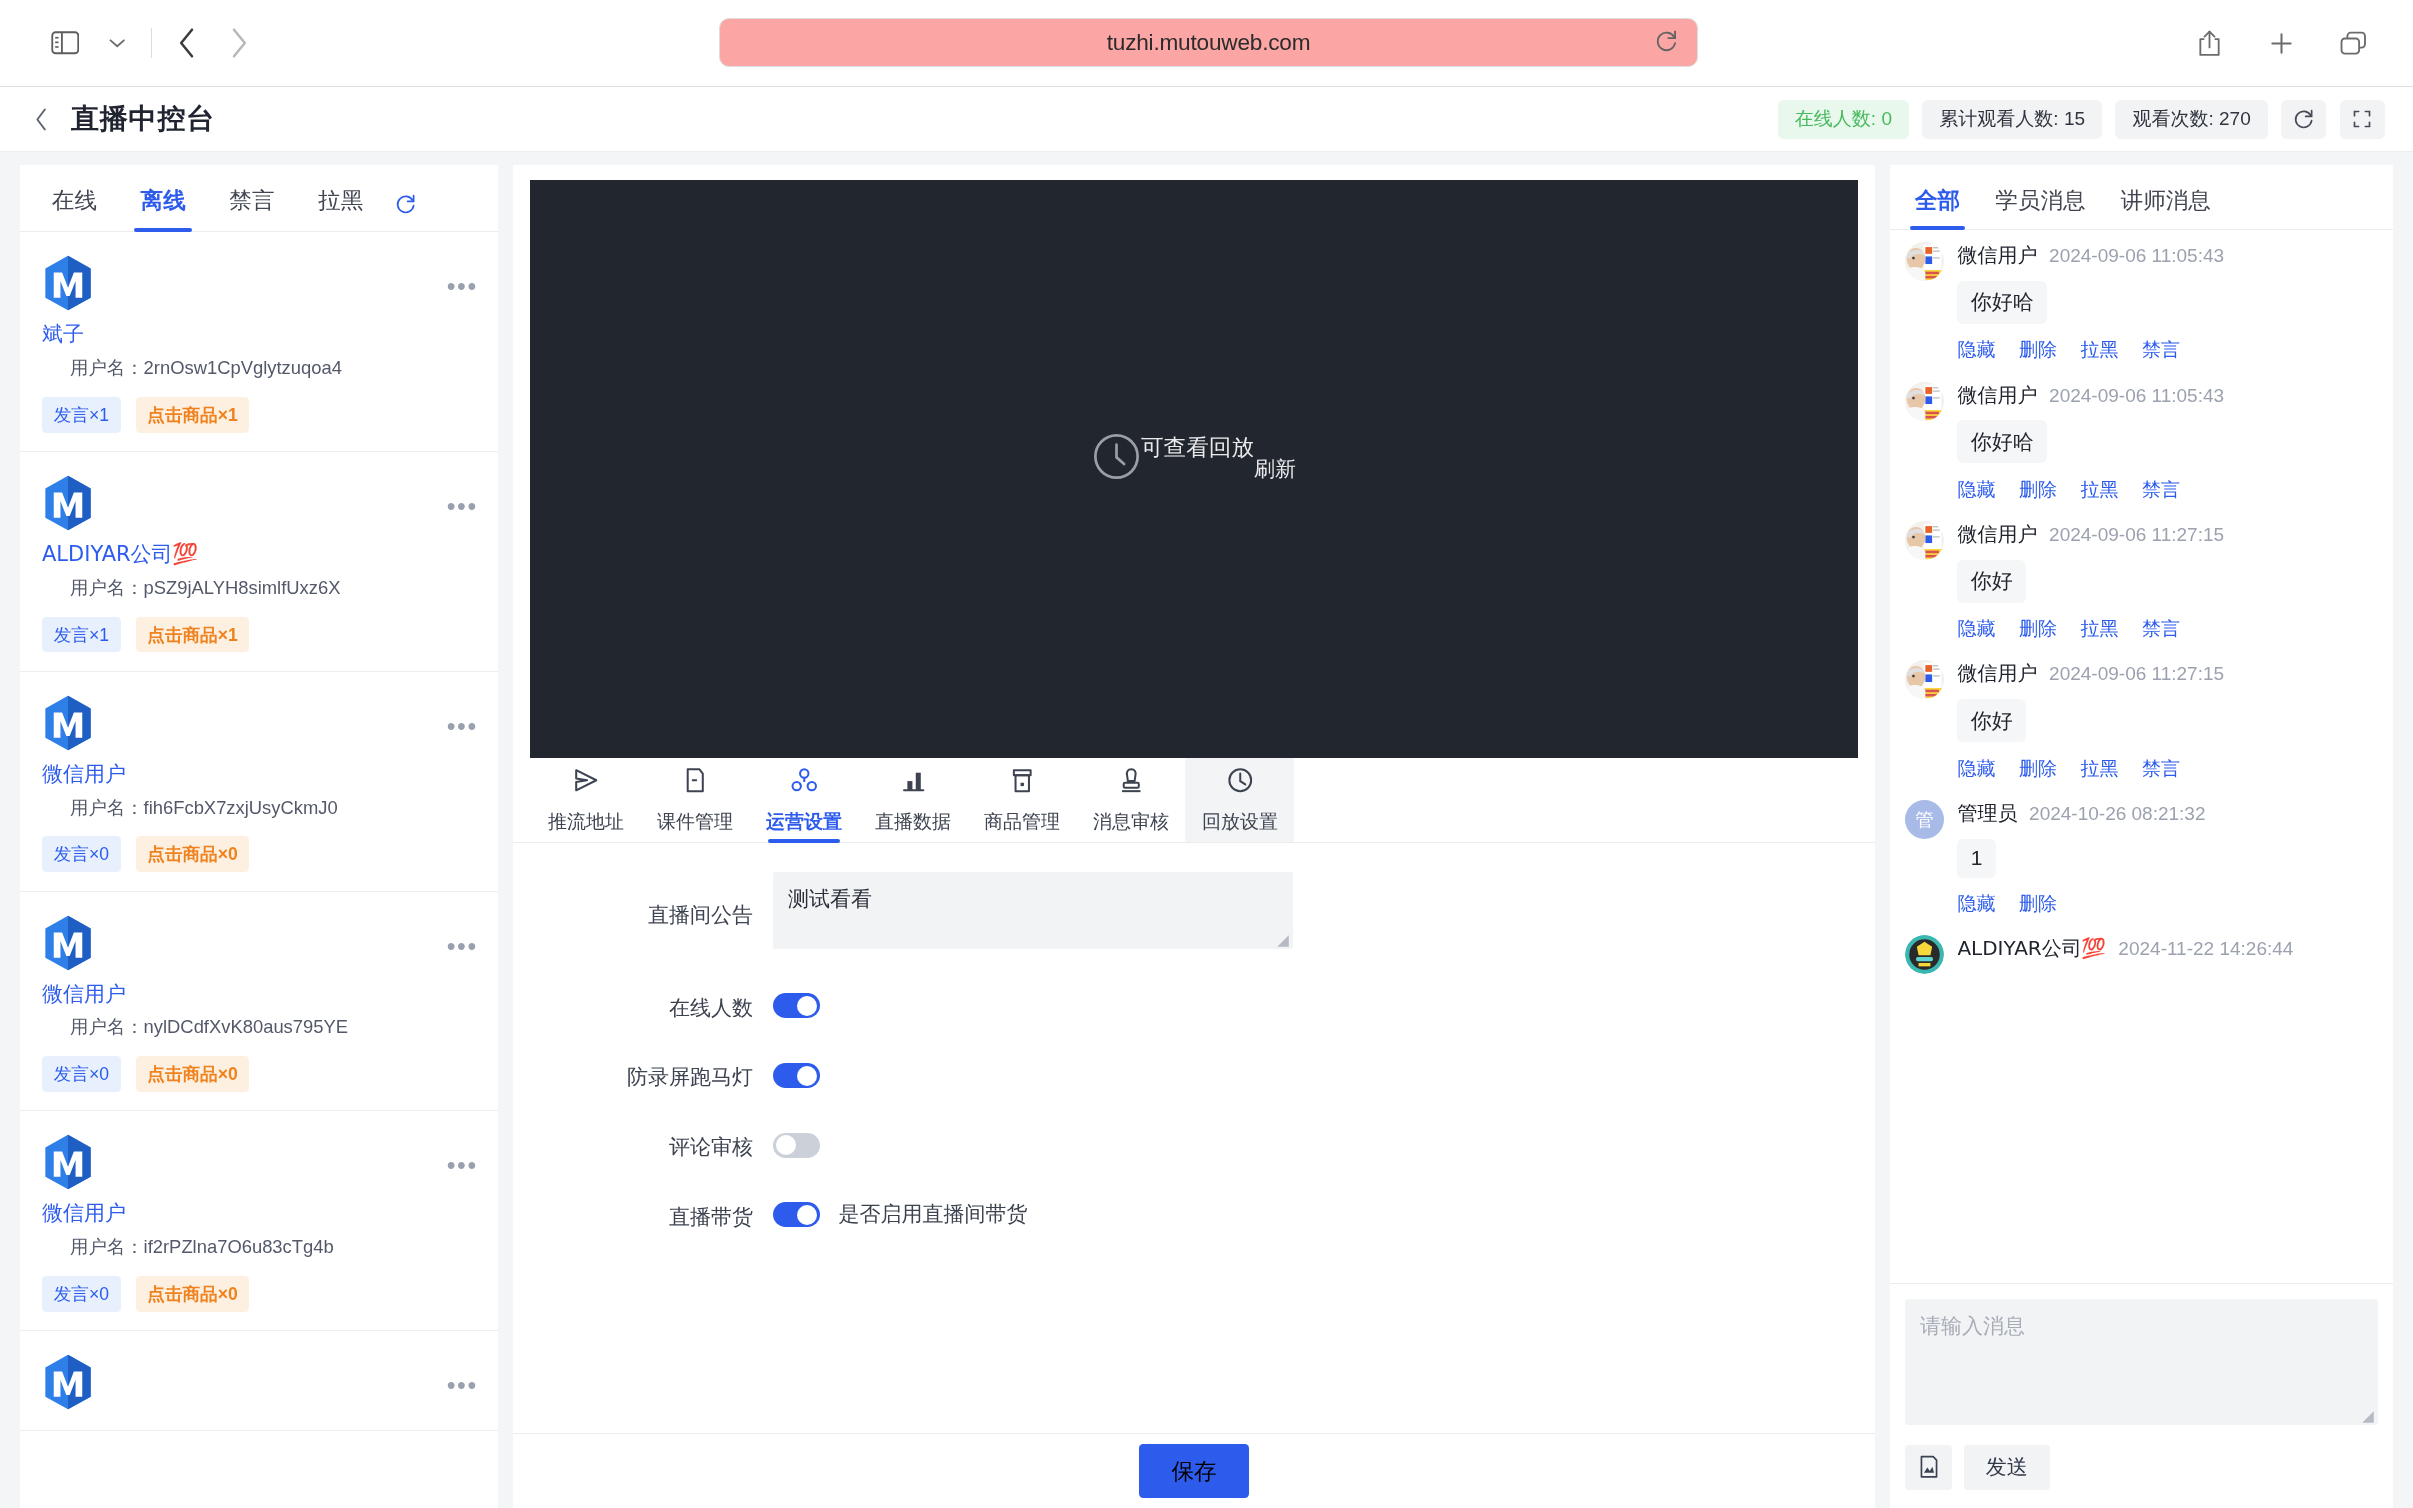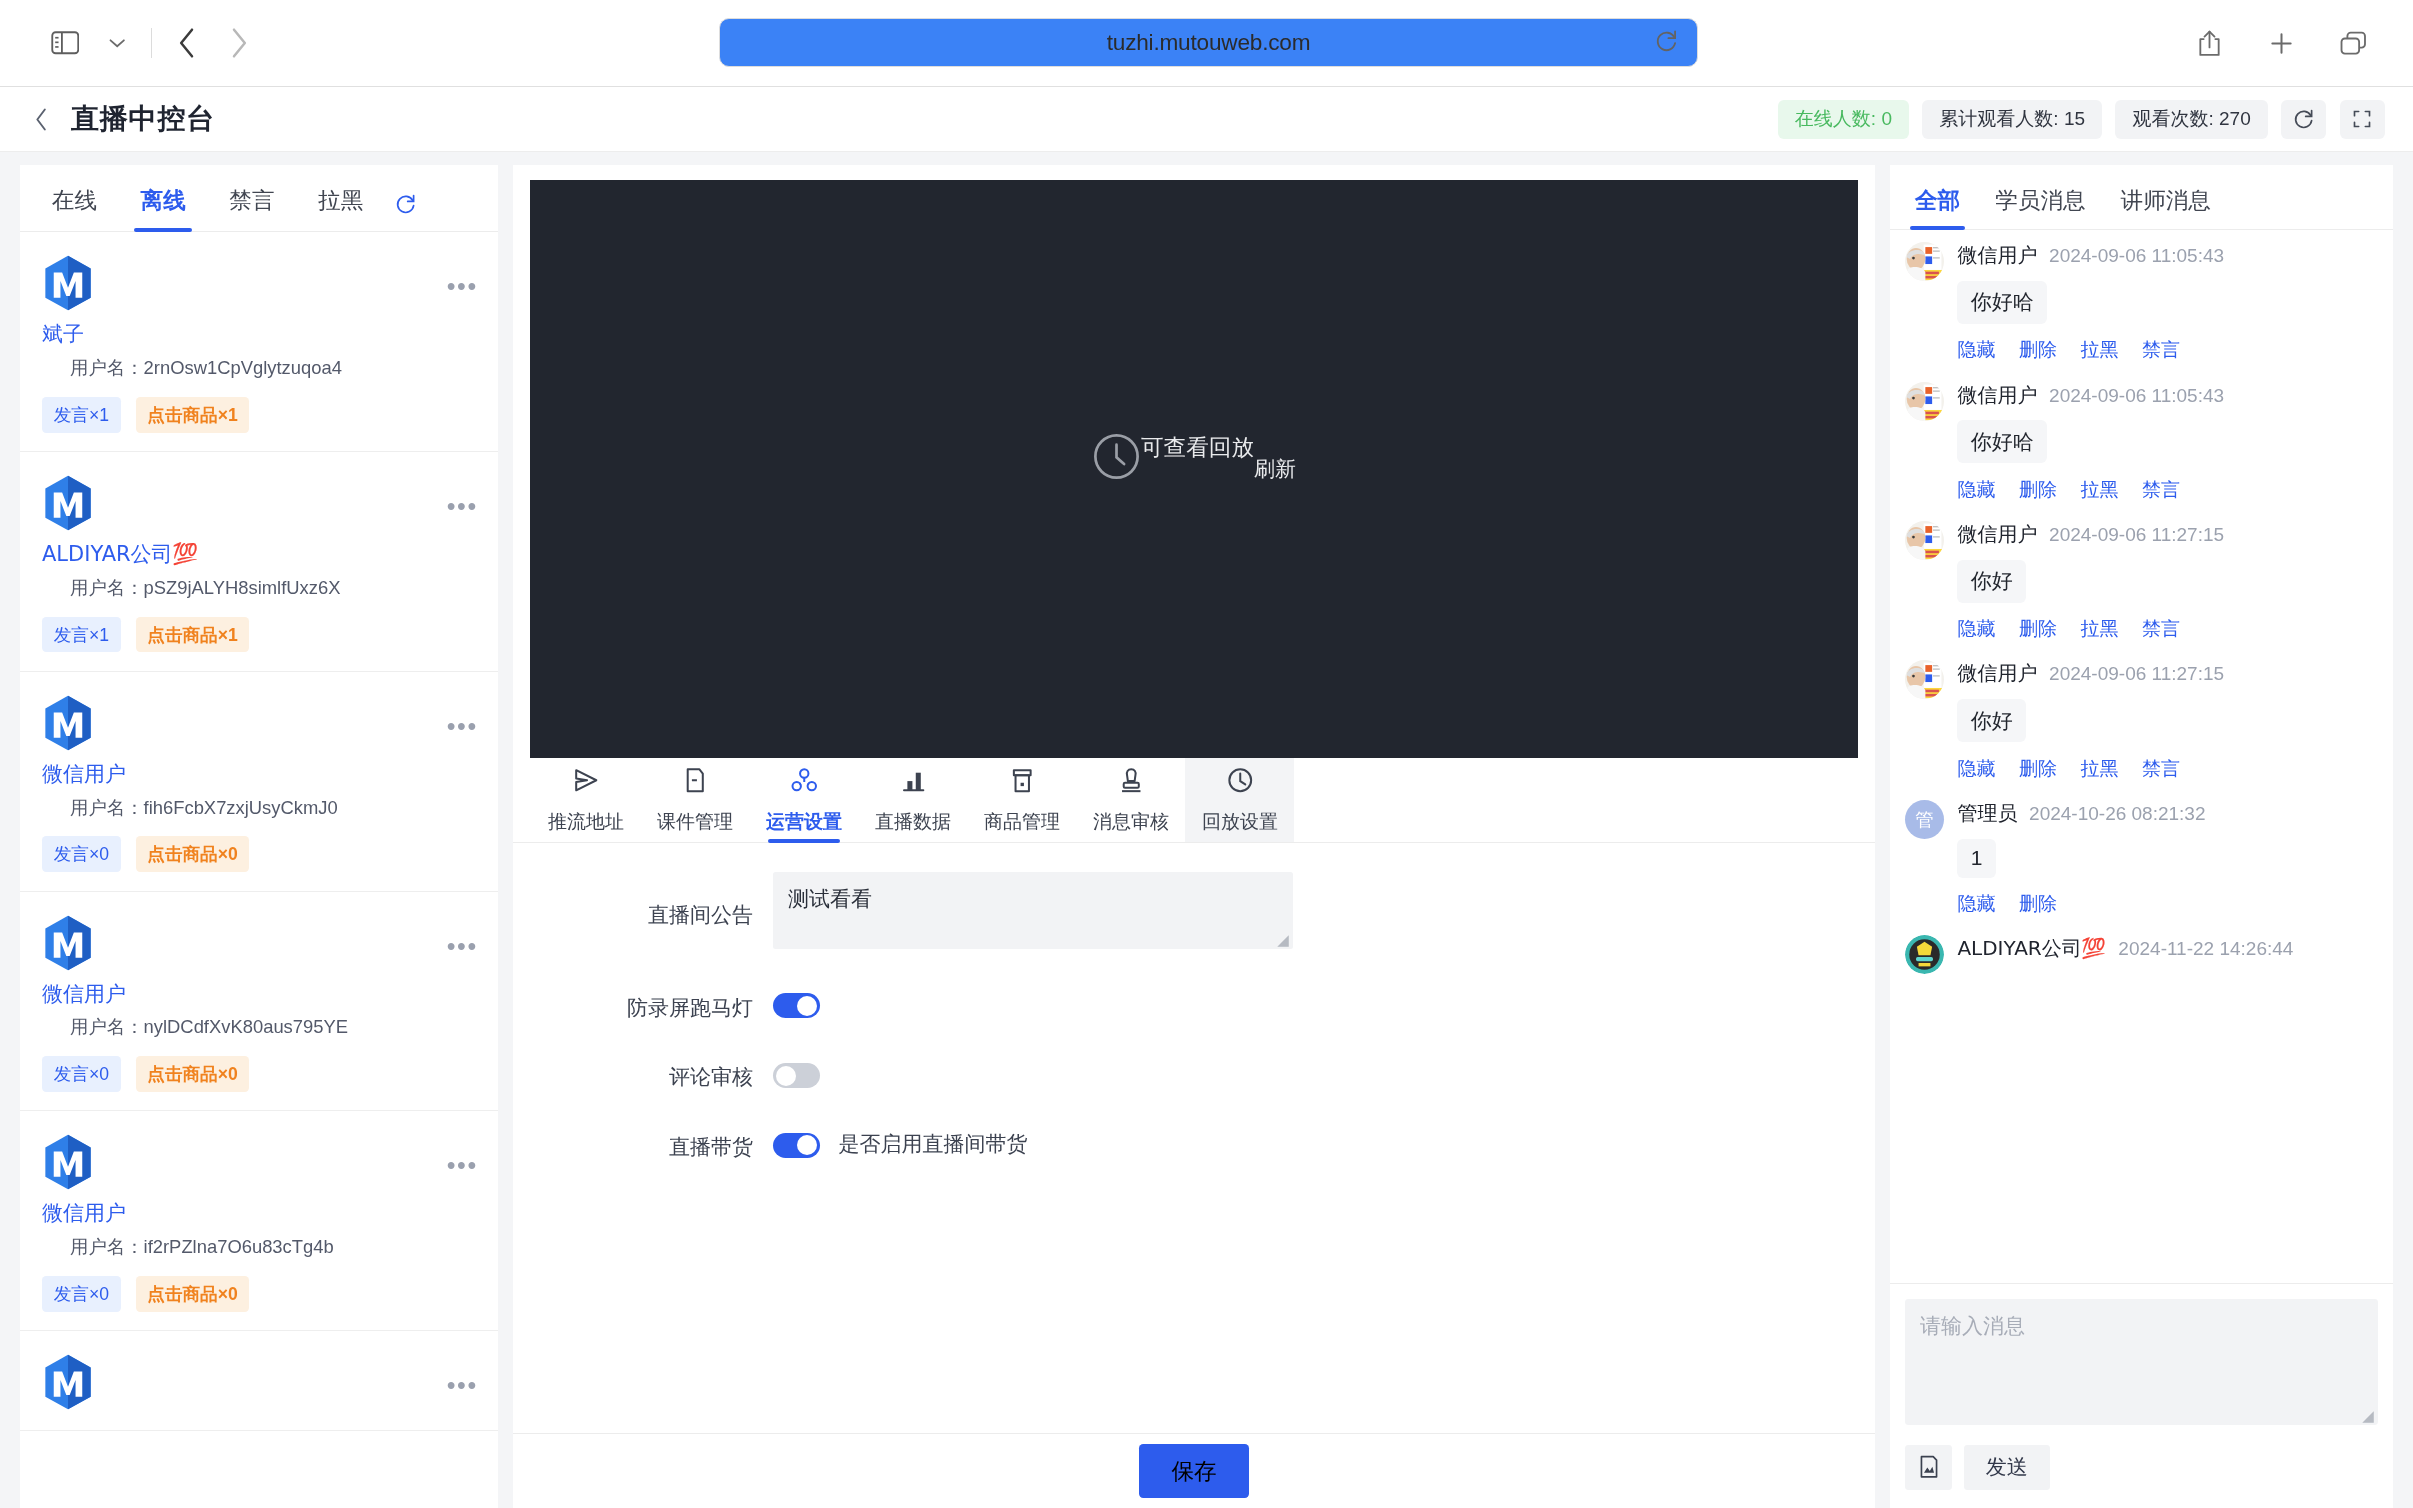--- a/index.html
+++ b/index.html
@@ -25,21 +25,21 @@
     display: flex; align-items: center; justify-content: center;
     color: #5e5e5e;
   }
   .chrome-divider { width: 0.8px; height: 30px; background: #dcdcdc; margin: 0 8.4px; }
   .nav-back { color: #3b3b3b; }
   .nav-fwd { color: #b8b8b8; }
 
   .url-bar {
     position: absolute;
     left: 719px; width: 979px; height: 49px;
-    background: #3b82f6;
+    background: #fca5a5;
     border: 0.8px solid #dddddd;
     border-radius: 10px;
     display: flex; align-items: center; justify-content: center;
     top: 18.4px;
   }
   .url-text { font-size: 22.6px; color: #2b2b2b; letter-spacing: -0.2px; }
   .url-reload {
     position: absolute; right: 18.4px; top: 50%; transform: translateY(-50%);
     color: #636363;
   }
@@ -590,20 +590,26 @@
 
     <div class="form-area">
       <div class="form-row">
         <div class="form-label">直播间公告</div>
         <div class="announce-wrap">
           <textarea class="announce-box" style="">测试看看</textarea>
           <span class="resize-grip">◢</span>
         </div>
       </div>
 
+      <div class="form-row">
+        <div class="form-label">在线人数</div>
+        <div class="toggle on">
+            <span class="knob"></span>
+          </div>
+      </div>
 
       <div class="form-row">
         <div class="form-label">防录屏跑马灯</div>
         <div class="toggle on">
             <span class="knob"></span>
           </div>
       </div>
 
 
       <div class="form-row">

